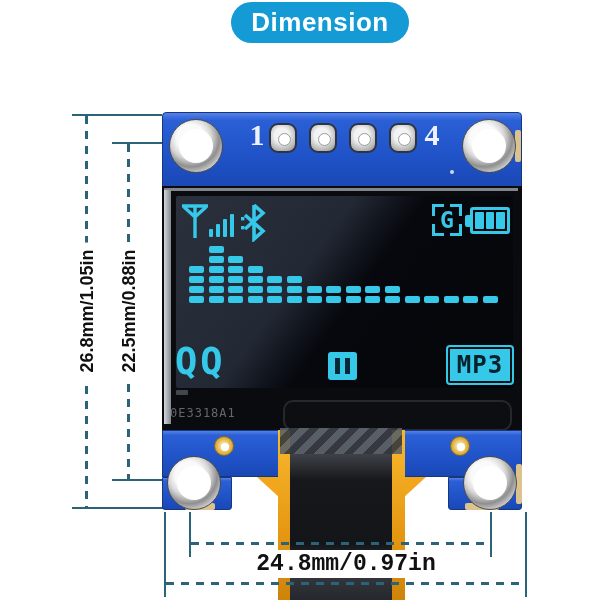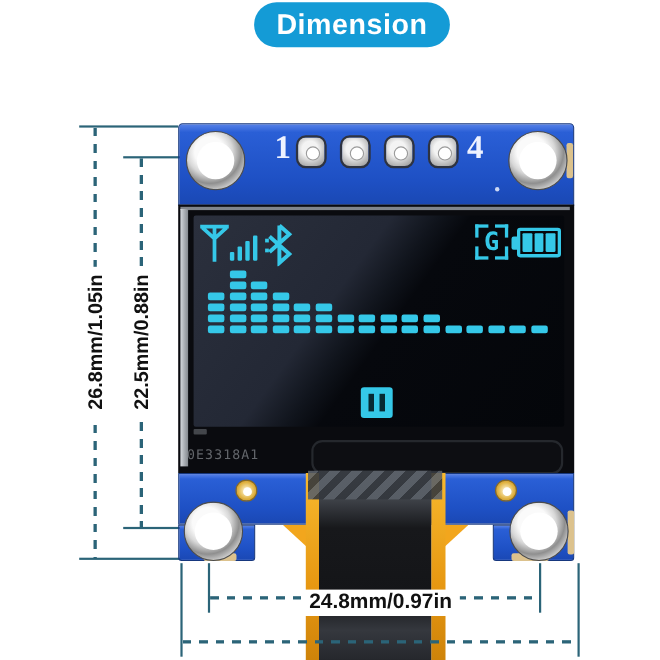--- a/index.html
+++ b/index.html
@@ -213,24 +213,26 @@
             <div class="eq-seg" style="left: 176.4px; bottom: 10px;"></div>
             <div class="eq-seg" style="left: 196px; bottom: 0px;"></div>
             <div class="eq-seg" style="left: 196px; bottom: 10px;"></div>
             <div class="eq-seg" style="left: 215.6px; bottom: 0px;"></div>
             <div class="eq-seg" style="left: 235.2px; bottom: 0px;"></div>
             <div class="eq-seg" style="left: 254.8px; bottom: 0px;"></div>
             <div class="eq-seg" style="left: 274.4px; bottom: 0px;"></div>
             <div class="eq-seg" style="left: 294px; bottom: 0px;"></div>
           </div>
 
+        <div class="abs qq cy">QQ</div>
         <div class="abs pause">
             <i></i>
             <i></i>
           </div>
+        <div class="abs mp3">MP3</div>
       </div>
 
       <div class="abs connector-outline"></div>
       <div class="abs logo-mark"></div>
       <div class="abs part-number">0E3318A1</div>
     </div>
 
     <div class="abs pcb pcb-a"></div>
     <div class="abs pcb pcb-b"></div>
     <div class="abs pcb pcb-c"></div>
@@ -258,15 +260,15 @@
     <div class="abs hole-in" style="left:311px;top:354px;width:34px;height:34px;"></div>
   </div>
 
   <div class="abs vcap" style="left:189px;top:512px;height:45px;"></div>
   <div class="abs vcap" style="left:490px;top:512px;height:45px;"></div>
   <div class="abs hdash" style="left:191px;top:542px;width:299px;"></div>
 
   <div class="abs vcap" style="left:164px;top:512px;height:85px;"></div>
   <div class="abs vcap" style="left:525px;top:512px;height:85px;"></div>
   <div class="abs hdash" style="left:166px;top:582px;width:359px;"></div>
-  <div class="abs dimlbl ctr" style="left:346px;top:548px;font-size:19px;">24.8mm/0.97in</div>
+  <div class="abs dimlbl ctr" style="left:346px;top:564px;font-size:23px;font-family:Liberation Mono, monospace;">24.8mm/0.97in</div>
 
 </div>
 
 </body></html>

